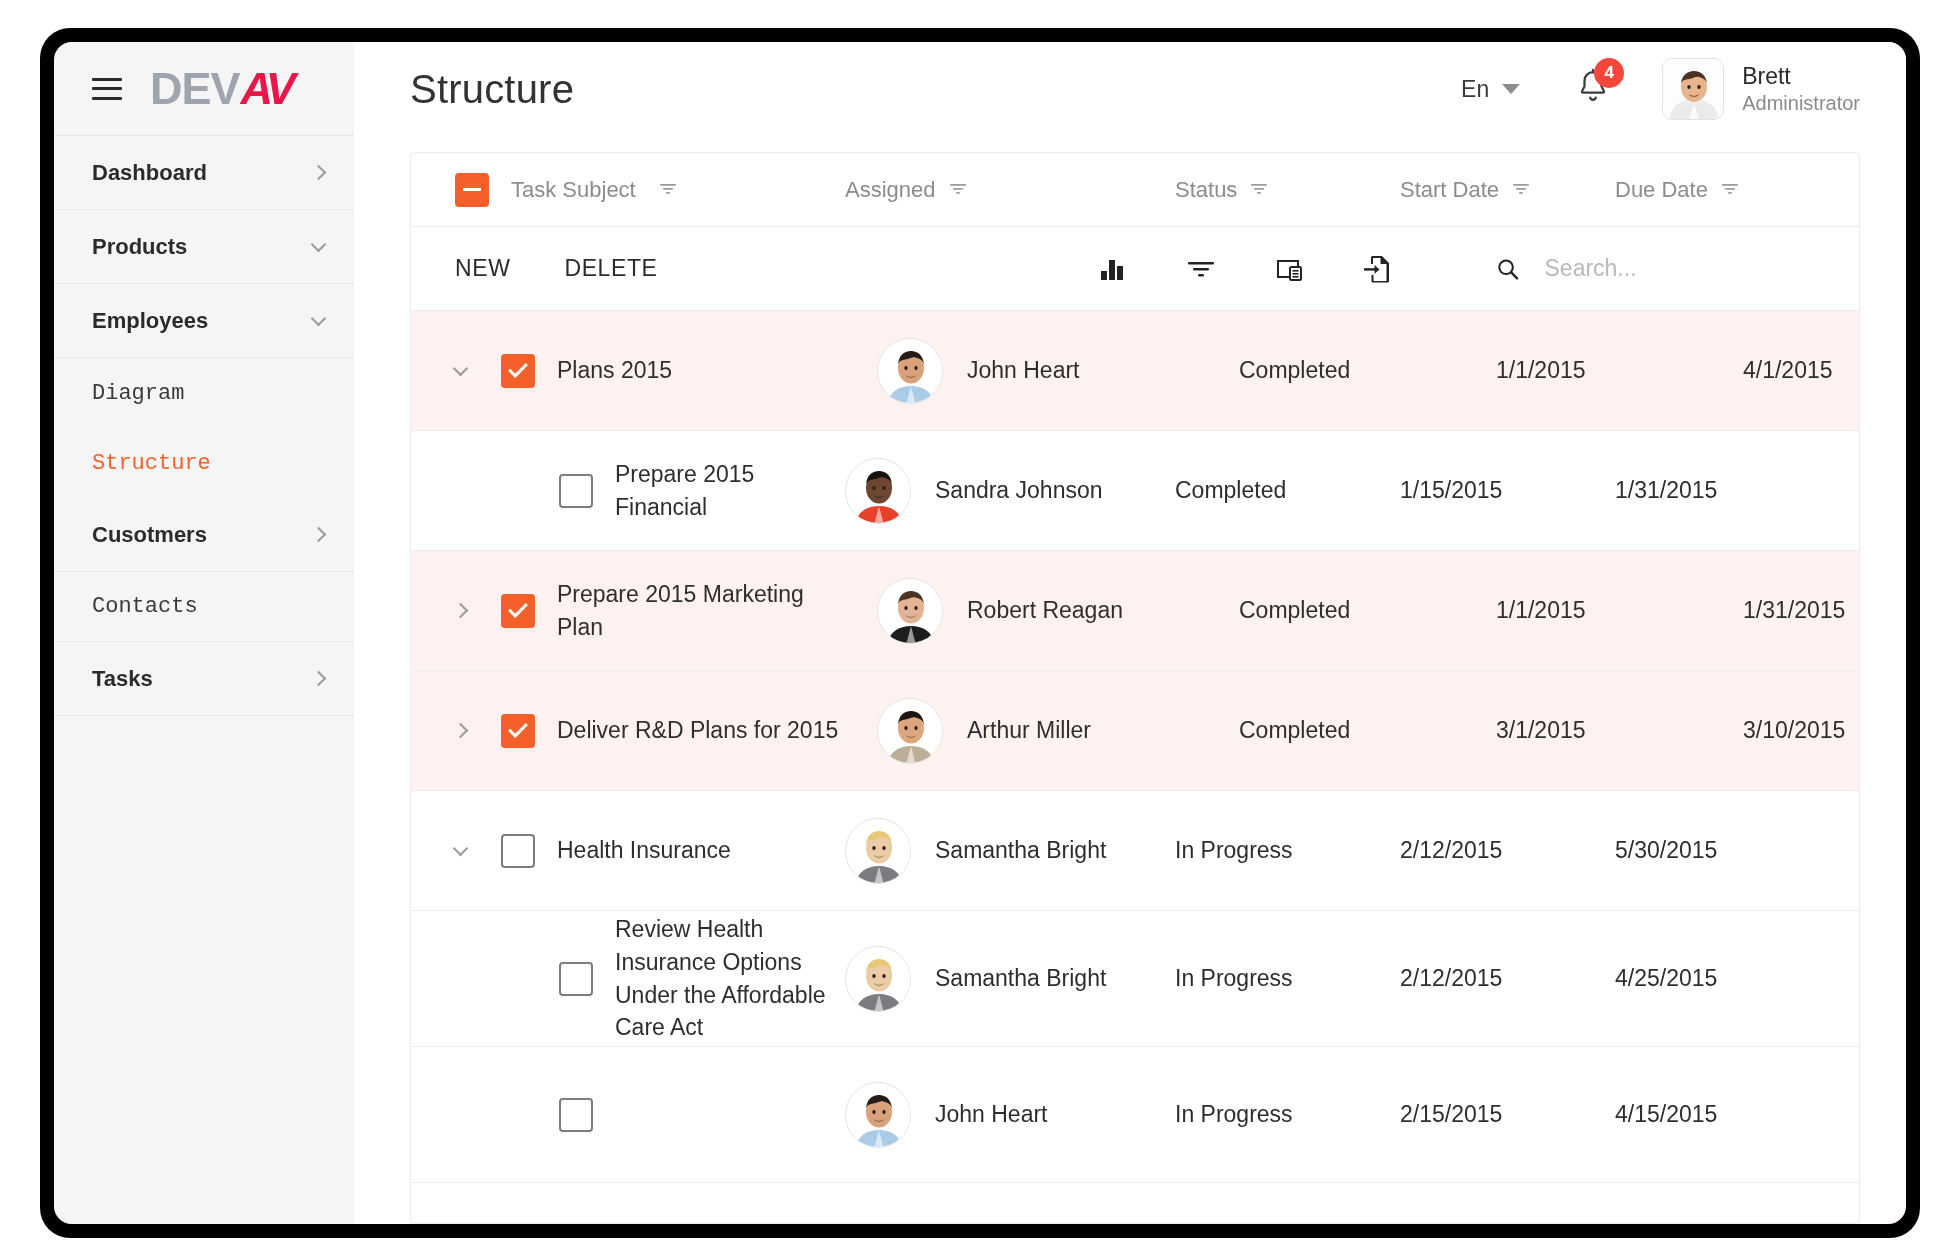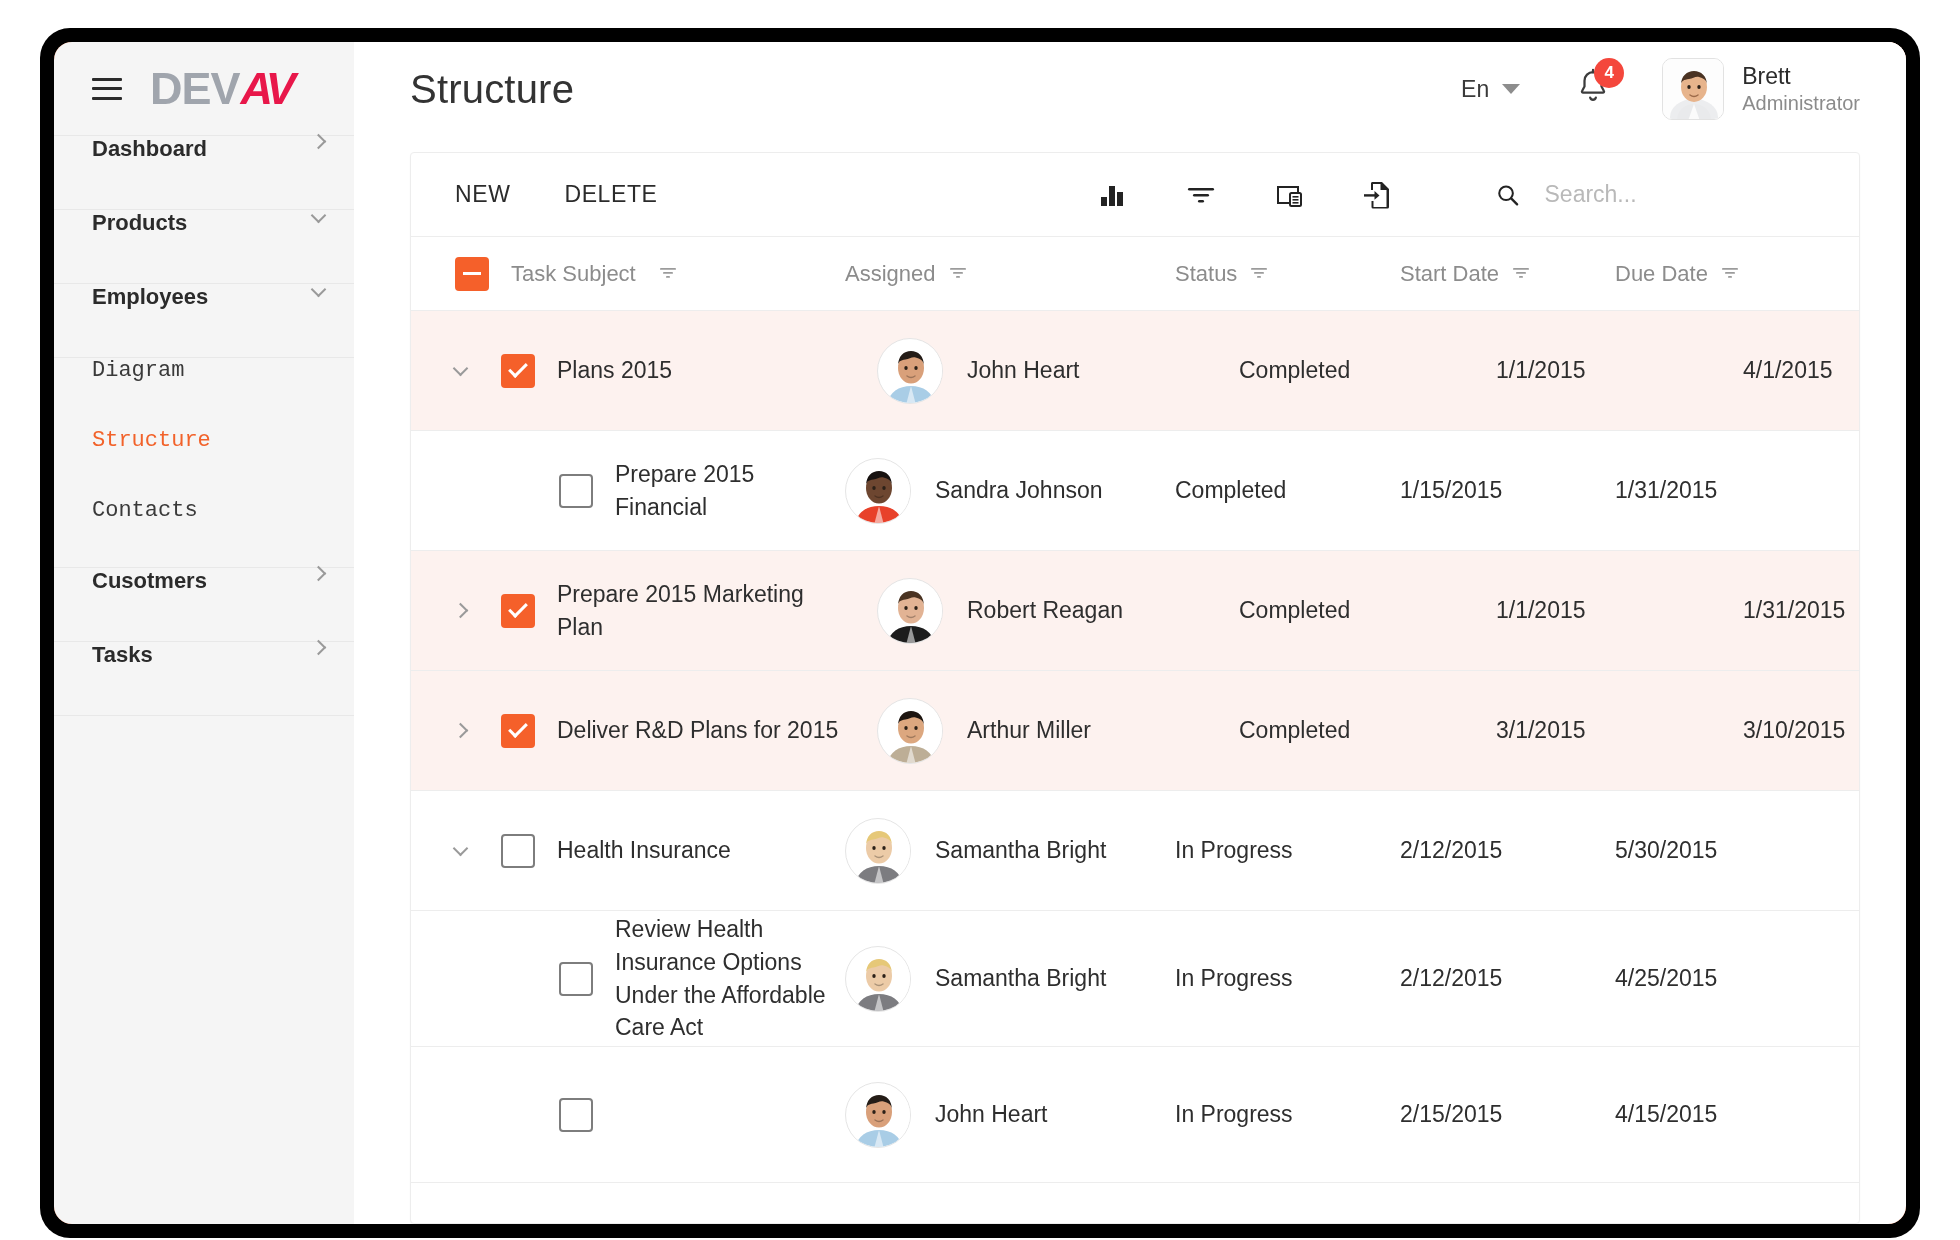--- a/index.html
+++ b/index.html
@@ -55,20 +55,21 @@
   .hamburger i { display: block; height: 3px; background: #2b2b2b; border-radius: 1px; }
 
   .logo { display: flex; align-items: center; font-weight: bold; letter-spacing: -1px; }
   .logo-dev { font-size: 45px; color: #a0a5ad; font-family: "Liberation Sans", sans-serif; font-weight: 700; }
   .logo-av  { font-size: 45px; color: #e8174a; font-family: "Liberation Sans", sans-serif; font-weight: 700;
               font-style: italic; letter-spacing: -4px; margin-left: 1px; }
 
   .nav-item {
     height: 74px;
     display: flex;
+    align-items: center;
     padding: 0 30px 0 38px;
     border-bottom: 1px solid #e8e8e8;
     cursor: pointer;
     justify-content: space-between;
   }
   .nav-item.group  { font-size: 22px; font-weight: bold; color: #2b2b2b; }
   .nav-item.child  { font-size: 22px; font-weight: normal; color: #3a3a3a; border-bottom: none; height: 70px; font-family: Liberation Mono, monospace; }
   .nav-item.child.active { color: #f2622a; }
   .nav-item.child-last { border-bottom: 1px solid #e8e8e8; }
 
@@ -230,26 +231,26 @@
           <div class="nav-item group">
             <span>Employees</span>
             <span class="chev down"></span>
           </div>
           <div class="nav-item child">
             <span>Diagram</span>
           </div>
           <div class="nav-item child active">
             <span>Structure</span>
           </div>
-          <div class="nav-item child child-last">
-            <span>Contacts</span>
-          </div>
           <div class="nav-item group">
             <span>Cusotmers</span>
             <span class="chev right"></span>
+          </div>
+          <div class="nav-item child child-last">
+            <span>Contacts</span>
           </div>
           <div class="nav-item group">
             <span>Tasks</span>
             <span class="chev right"></span>
           </div>
         </nav>
     </aside>
 
     <section id="main">
 
@@ -289,71 +290,20 @@
               <div class="user-name">Brett</div>
               <div class="user-role">Administrator</div>
             </div>
           </div>
 
         </div>
       </header>
 
       <div id="card">
 
-        <div id="toolbar">
-          <button class="tool-btn">NEW</button>
-          <button class="tool-btn">DELETE</button>
-
-          <div class="tool-icons">
-
-            <span class="ticon">
-              <svg width="30" height="30" viewBox="0 0 30 30">
-                <rect x="3" y="17" width="6" height="9" fill="#232323"></rect>
-                <rect x="11" y="6" width="6" height="20" fill="#232323"></rect>
-                <rect x="19" y="12" width="6" height="14" fill="#232323"></rect>
-              </svg>
-            </span>
-
-            <span class="ticon">
-              <svg width="34" height="30" viewBox="0 0 34 30">
-                <rect x="4" y="8" width="26" height="2.6" rx="1.3" fill="#232323"></rect>
-                <rect x="9" y="14" width="16" height="2.6" rx="1.3" fill="#232323"></rect>
-                <rect x="14" y="20" width="6" height="2.6" rx="1.3" fill="#232323"></rect>
-              </svg>
-            </span>
-
-            <span class="ticon">
-              <svg width="32" height="30" viewBox="0 0 32 30">
-                <path d="M4 6h22v7h-2V8H6v14h10v2H4z" fill="#232323"></path>
-                <rect x="17" y="13" width="11" height="13" rx="1.5" fill="none" stroke="#232323" stroke-width="2"></rect>
-                <rect x="19.5" y="16" width="6" height="1.6" fill="#232323"></rect>
-                <rect x="19.5" y="19" width="6" height="1.6" fill="#232323"></rect>
-                <rect x="19.5" y="22" width="6" height="1.6" fill="#232323"></rect>
-              </svg>
-            </span>
-
-            <span class="ticon">
-              <svg width="30" height="32" viewBox="0 0 30 32">
-                <path d="M11 3h9l7 7v18a1.5 1.5 0 0 1-1.5 1.5H11A1.5 1.5 0 0 1 9.5 28v-6h2v6h13V11h-6V5H11v6H9V4.5A1.5 1.5 0 0 1 11 3z" fill="#232323"></path>
-                <path d="M20 4.5V10h5.5z" fill="#232323"></path>
-                <rect x="2" y="15.2" width="13" height="2.4" fill="#232323"></rect>
-                <path d="M12.5 12l5 4.4-5 4.4z" fill="#232323"></path>
-              </svg>
-            </span>
-
-            <div id="search-wrap">
-              <svg width="30" height="30" viewBox="0 0 30 30">
-                <circle cx="13" cy="13" r="8" fill="none" stroke="#232323" stroke-width="2.4"></circle>
-                <line x1="19" y1="19" x2="26" y2="26" stroke="#232323" stroke-width="2.8" stroke-linecap="round"></line>
-              </svg>
-              <input id="search-input" type="text" placeholder="Search..." style="">
-            </div>
-          </div>
-        </div>
-
         <div id="grid-head">
             <div class="hcell col-sub">
               <span class="cb indet">
                 <span class="dash"></span>
               </span>
               <span>Task Subject</span>
               <span class="ftr"><svg width="20" height="16" viewBox="0 0 20 16">
                   <rect x="2" y="3" width="16" height="1.8" rx=".9" fill="#9b9b9b"></rect>
                   <rect x="5" y="7" width="10" height="1.8" rx=".9" fill="#9b9b9b"></rect>
                   <rect x="8" y="11" width="4" height="1.8" rx=".9" fill="#9b9b9b"></rect>
@@ -386,20 +336,71 @@
             <div class="hcell col-due">
               <span>Due Date</span>
               <span class="ftr"><svg width="20" height="16" viewBox="0 0 20 16">
                   <rect x="2" y="3" width="16" height="1.8" rx=".9" fill="#9b9b9b"></rect>
                   <rect x="5" y="7" width="10" height="1.8" rx=".9" fill="#9b9b9b"></rect>
                   <rect x="8" y="11" width="4" height="1.8" rx=".9" fill="#9b9b9b"></rect>
                 </svg></span>
             </div>
           </div>
 
+        <div id="toolbar">
+          <button class="tool-btn">NEW</button>
+          <button class="tool-btn">DELETE</button>
+
+          <div class="tool-icons">
+
+            <span class="ticon">
+              <svg width="30" height="30" viewBox="0 0 30 30">
+                <rect x="3" y="17" width="6" height="9" fill="#232323"></rect>
+                <rect x="11" y="6" width="6" height="20" fill="#232323"></rect>
+                <rect x="19" y="12" width="6" height="14" fill="#232323"></rect>
+              </svg>
+            </span>
+
+            <span class="ticon">
+              <svg width="34" height="30" viewBox="0 0 34 30">
+                <rect x="4" y="8" width="26" height="2.6" rx="1.3" fill="#232323"></rect>
+                <rect x="9" y="14" width="16" height="2.6" rx="1.3" fill="#232323"></rect>
+                <rect x="14" y="20" width="6" height="2.6" rx="1.3" fill="#232323"></rect>
+              </svg>
+            </span>
+
+            <span class="ticon">
+              <svg width="32" height="30" viewBox="0 0 32 30">
+                <path d="M4 6h22v7h-2V8H6v14h10v2H4z" fill="#232323"></path>
+                <rect x="17" y="13" width="11" height="13" rx="1.5" fill="none" stroke="#232323" stroke-width="2"></rect>
+                <rect x="19.5" y="16" width="6" height="1.6" fill="#232323"></rect>
+                <rect x="19.5" y="19" width="6" height="1.6" fill="#232323"></rect>
+                <rect x="19.5" y="22" width="6" height="1.6" fill="#232323"></rect>
+              </svg>
+            </span>
+
+            <span class="ticon">
+              <svg width="30" height="32" viewBox="0 0 30 32">
+                <path d="M11 3h9l7 7v18a1.5 1.5 0 0 1-1.5 1.5H11A1.5 1.5 0 0 1 9.5 28v-6h2v6h13V11h-6V5H11v6H9V4.5A1.5 1.5 0 0 1 11 3z" fill="#232323"></path>
+                <path d="M20 4.5V10h5.5z" fill="#232323"></path>
+                <rect x="2" y="15.2" width="13" height="2.4" fill="#232323"></rect>
+                <path d="M12.5 12l5 4.4-5 4.4z" fill="#232323"></path>
+              </svg>
+            </span>
+
+            <div id="search-wrap">
+              <svg width="30" height="30" viewBox="0 0 30 30">
+                <circle cx="13" cy="13" r="8" fill="none" stroke="#232323" stroke-width="2.4"></circle>
+                <line x1="19" y1="19" x2="26" y2="26" stroke="#232323" stroke-width="2.8" stroke-linecap="round"></line>
+              </svg>
+              <input id="search-input" type="text" placeholder="Search..." style="">
+            </div>
+          </div>
+        </div>
+
         <div id="grid-body">
             <div class="row hl">
               <div class="col-sub subject-cell">
                 <span class="tw">
                   <span class="chev down"></span>
                 </span>
                 <span class="cb checked">
                   <span class="tick"></span>
                 </span>
                 <span class="task-text">Plans 2015</span>

